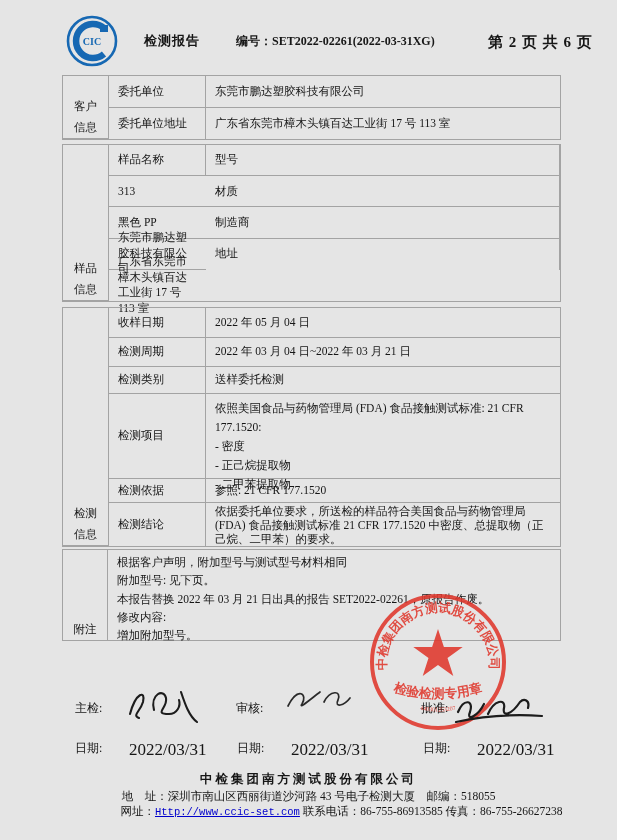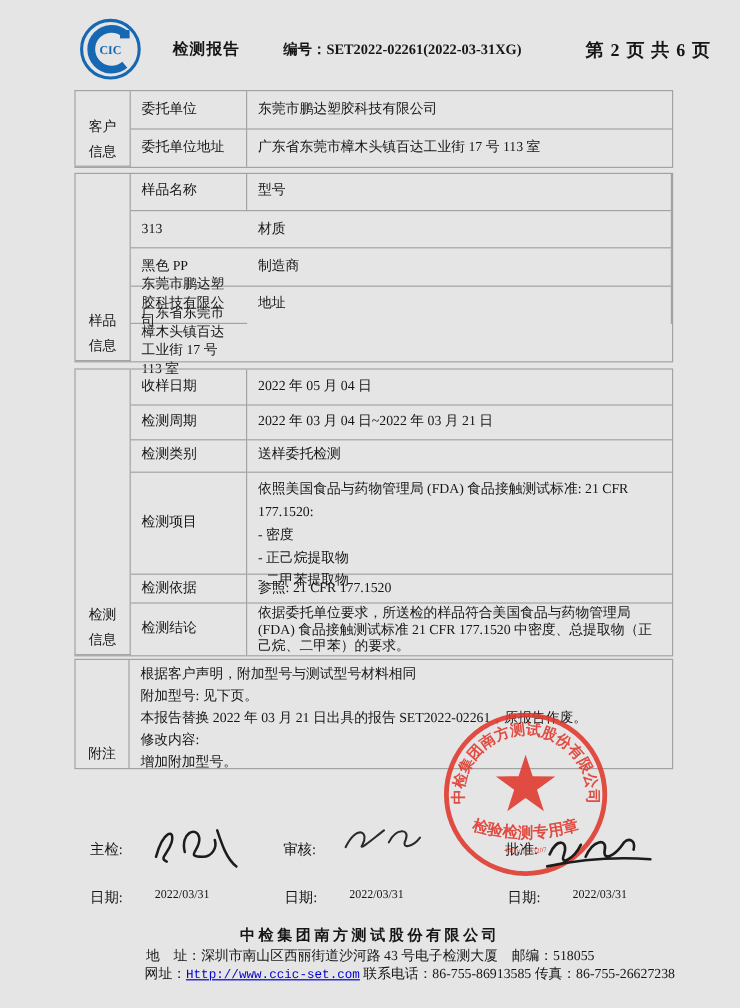--- a/index.html
+++ b/index.html
@@ -36,21 +36,21 @@
   .group{justify-content:center;text-align:center;padding:0;align-items:flex-end;}
   .group span{display:inline-block;width:2.4em;line-height:21px;}
   .lbl{padding-left:9px;}
   .val{padding-left:9px;}
   .items-cell{display:block;padding-top:5px;line-height:19px;}
   .concl{display:block;padding-top:2px;line-height:13.8px;}
   .notes-cell{display:block;padding-top:3px;line-height:18.3px;}
   
   .sig-label{position:absolute;font-size:12px;}
   .date-label{position:absolute;font-size:12px;}
-  .date-val{position:absolute;font-size:10px;}
+  .date-val{position:absolute;font-size:17px;}
   .sig{position:absolute;}
   
   .stamp{position:absolute;left:368px;top:592px;opacity:.88;z-index:5;}
   
   .foot-company{position:absolute;left:0;top:771px;width:100%;text-align:center;font-size:12.5px;font-weight:bold;letter-spacing:3px;}
   .foot-line1{position:absolute;left:0;top:789px;width:100%;text-align:center;font-size:11.5px;}
   .foot-line2{position:absolute;left:16px;top:804px;width:100%;text-align:center;font-size:11.5px;padding-left:17px;}
   .foot-link{color:var(--link);text-decoration:underline;font-family:"Liberation Mono","DejaVu Sans Mono",monospace;font-size:10.5px;}
 </style>
 </head>

